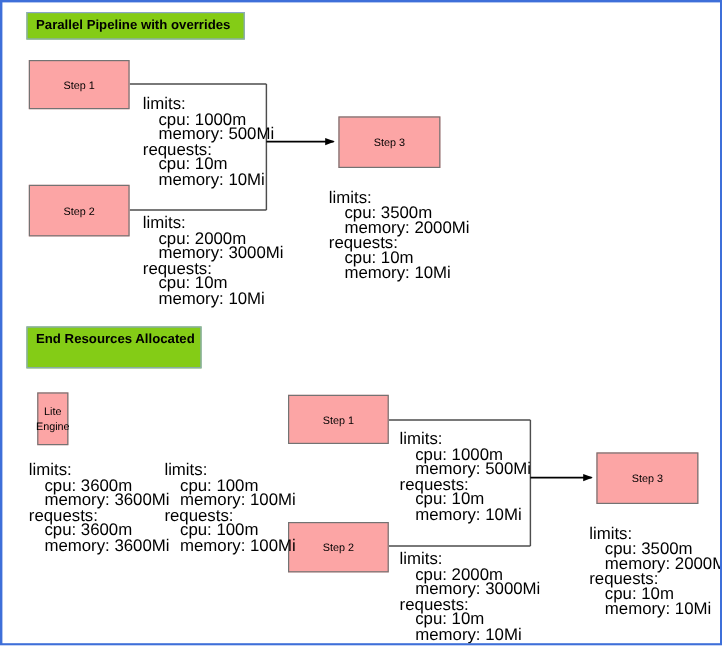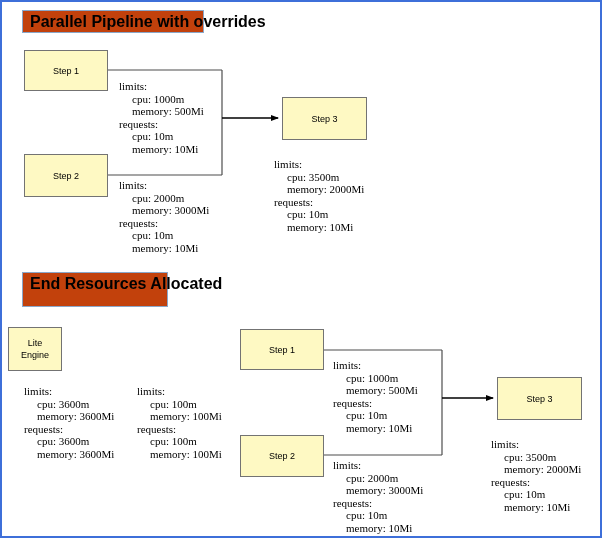--- a/index.html
+++ b/index.html
@@ -31,57 +31,57 @@
     left: 0;
     top: 0;
     width: 598px;
     height: 534px;
     pointer-events: none;
   }
   
   .title-chip {
     position: absolute;
     box-sizing: border-box;
-    background: #c2410c;
+    background: #84cc16;
     border: 1px solid #8aa7c9;
     color: #000000;
     font-weight: bold;
-    font-size: 16px;
+    font-size: 11px;
     line-height: 21px;
     padding: 0 7px;
     white-space: nowrap;
     font-family: "Liberation Sans", sans-serif;
   }
   
   .node {
     position: absolute;
     box-sizing: border-box;
-    background: #fef9c3;
+    background: #fca5a5;
     border: 1px solid #737373;
     display: flex;
     align-items: center;
     justify-content: center;
     text-align: center;
     font-size: 9px;
     color: #000000;
     line-height: 12px;
     font-family: "Liberation Sans", sans-serif;
   }
   .node span {
     display: block;
     white-space: pre-line;
   }
   
   .spec {
     position: absolute;
-    font-size: 11px;
+    font-size: 14px;
     line-height: 12.6px;
     color: #000000;
     white-space: nowrap;
-    font-family: Liberation Serif, serif;
+    font-family: Liberation Sans, sans-serif;
   }
   .spec .row-key { display: block; }
   .spec .row-val { display: block; padding-left: 13px; }
 </style>
 </head>
 <body>
 
 <div id="page">
   <div class="canvas">
 
@@ -145,21 +145,21 @@
       <span class="row-key">limits:</span>
       <span class="row-val">cpu: 3500m</span>
       <span class="row-val">memory: 2000Mi</span>
       <span class="row-key">requests:</span>
       <span class="row-val">cpu: 10m</span>
       <span class="row-val">memory: 10Mi</span>
     </div>
 
     <div class="title-chip" style="left:20px; top:270px; width:146px; height:35px;">End Resources Allocated</div>
 
-    <div class="node" style="left:6px; top:325px; width:54px; height:44px;">
+    <div class="node" style="left:29px; top:325px; width:26px; height:44px;">
       <span>Lite
 Engine</span>
     </div>
 
 
     <div class="node" style="left:238px; top:327px; width:84px; height:41px;">
       <span>Step 1</span>
     </div>
 
     <div class="node" style="left:238px; top:433px; width:84px; height:42px;">

